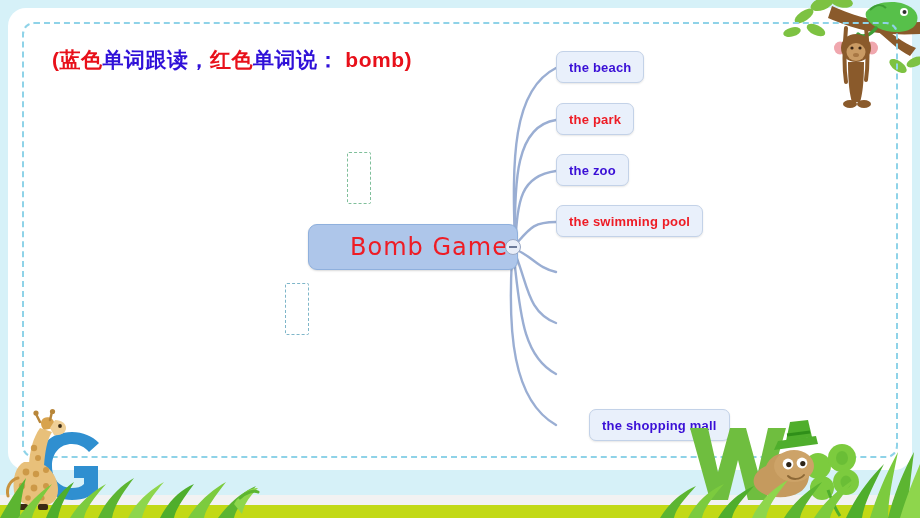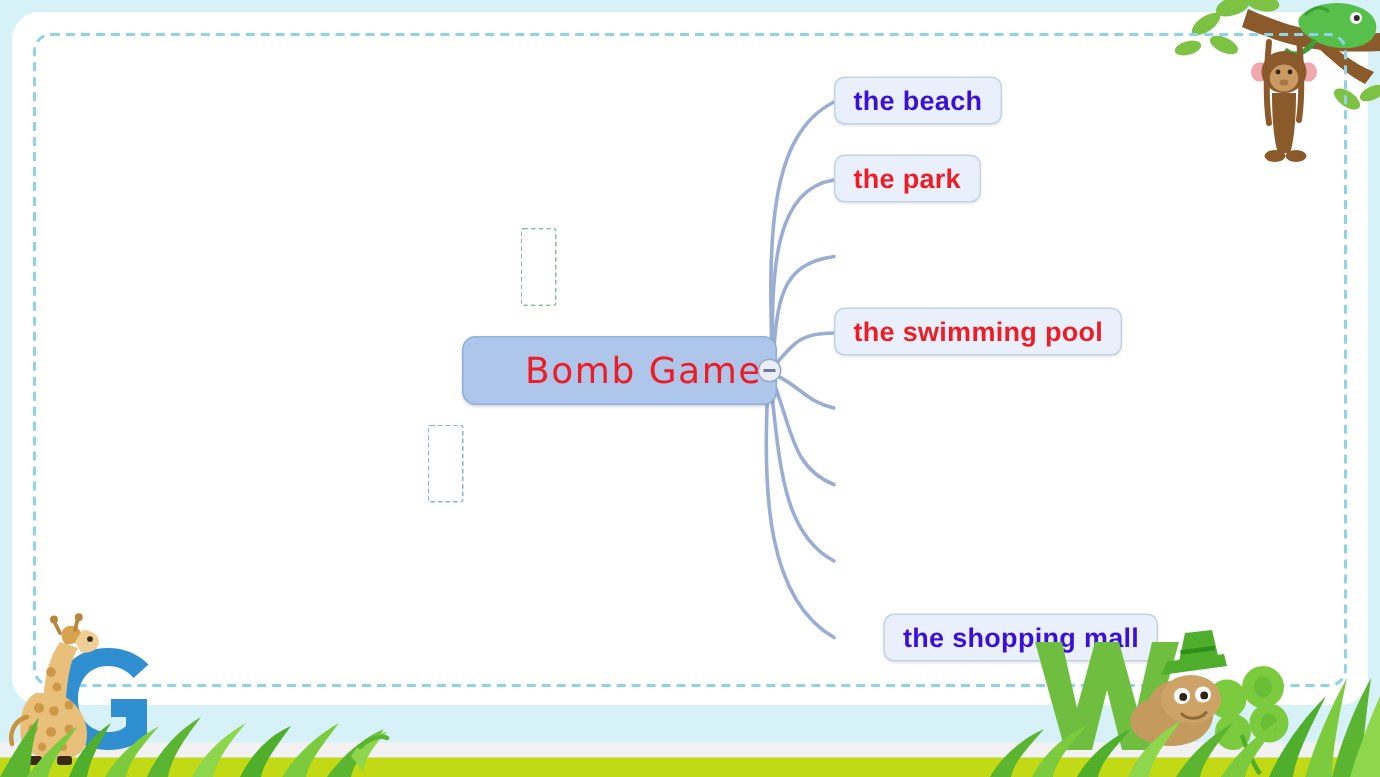--- a/index.html
+++ b/index.html
@@ -57,21 +57,21 @@
 
   .leaf{
     position:absolute;height:32px;
     background:#e9f0fb;border:1px solid #c3d2e8;border-radius:7px;
     box-sizing:border-box;
     display:flex;align-items:center;
     padding:0 12px;
     box-shadow:0 1px 2px rgba(0,0,0,.10);
     white-space:nowrap;
   }
-  .leaf span{font-size:18px;font-weight:bold;letter-spacing:.2px;}
+  .leaf span{font-size:13px;font-weight:bold;letter-spacing:.2px;}
   .c-red{color:#ee1c25;}
   .c-blue{color:#3a0fd6;}
 
   .ph-box{
     position:absolute;width:24px;height:52px;
     border:1.5px dashed #7fb6c9;border-radius:2px;box-sizing:border-box;
     background:transparent;
   }
   .ph-box.green{border-color:#7fbf9a;}
 
@@ -120,20 +120,23 @@
       <circle cx="90" cy="48" r="1.6" fill="#3a2515"></circle>
       <ellipse cx="86" cy="55" rx="3" ry="2" fill="#a87744"></ellipse>
       <path d="M78 62 C 78 84, 80 96, 82 102 L90 102 C 92 96, 94 84, 94 62 Z" fill="#8a5a2b"></path>
       <ellipse cx="80" cy="104" rx="7" ry="4" fill="#8a5a2b"></ellipse>
       <ellipse cx="94" cy="104" rx="7" ry="4" fill="#8a5a2b"></ellipse>
     </g>
   </svg>
 
   <div class="dashed-frame"></div>
 
+  <div class="title">
+    <span class="t-red">(蓝色</span><span class="t-blue">单词跟读，</span><span class="t-red">红色</span><span class="t-blue">单词说：</span><span class="t-red"> bomb)</span>
+  </div>
 
   <svg class="map-svg" viewBox="0 0 920 518">
     <g fill="none" stroke="#9aaed3" stroke-width="2.4" stroke-linecap="round">
       <path d="M515 245 C 512 160, 512 90, 556 68"></path>
       <path d="M515 245 C 514 180, 516 126, 556 120"></path>
       <path d="M515 245 C 518 200, 520 176, 556 171"></path>
       <path d="M517 243 C 530 228, 534 222, 556 222"></path>
       <path d="M517 250 C 534 258, 538 268, 556 272"></path>
       <path d="M516 256 C 528 286, 528 312, 556 323"></path>
       <path d="M514 258 C 520 310, 522 356, 556 374"></path>
@@ -146,20 +149,23 @@
   </div>
   <div class="collapse-btn">
       <i></i>
     </div>
 
   <div class="leaf" style="left:556px;top:51px;">
     <span class="c-blue">the beach</span>
   </div>
   <div class="leaf" style="left:556px;top:103px;">
     <span class="c-red">the park</span>
+  </div>
+  <div class="leaf" style="left:556px;top:154px;">
+    <span class="c-blue">the zoo</span>
   </div>
   <div class="leaf" style="left:556px;top:205px;">
     <span class="c-red">the swimming pool</span>
   </div>
   <div class="leaf" style="left:556px;top:409px;margin-left:33px;">
     <span class="c-blue">the shopping mall</span>
   </div>
 
   <div class="ph-box green" style="left:347px;top:152px;"></div>
   <div class="ph-box" style="left:285px;top:283px;"></div>

